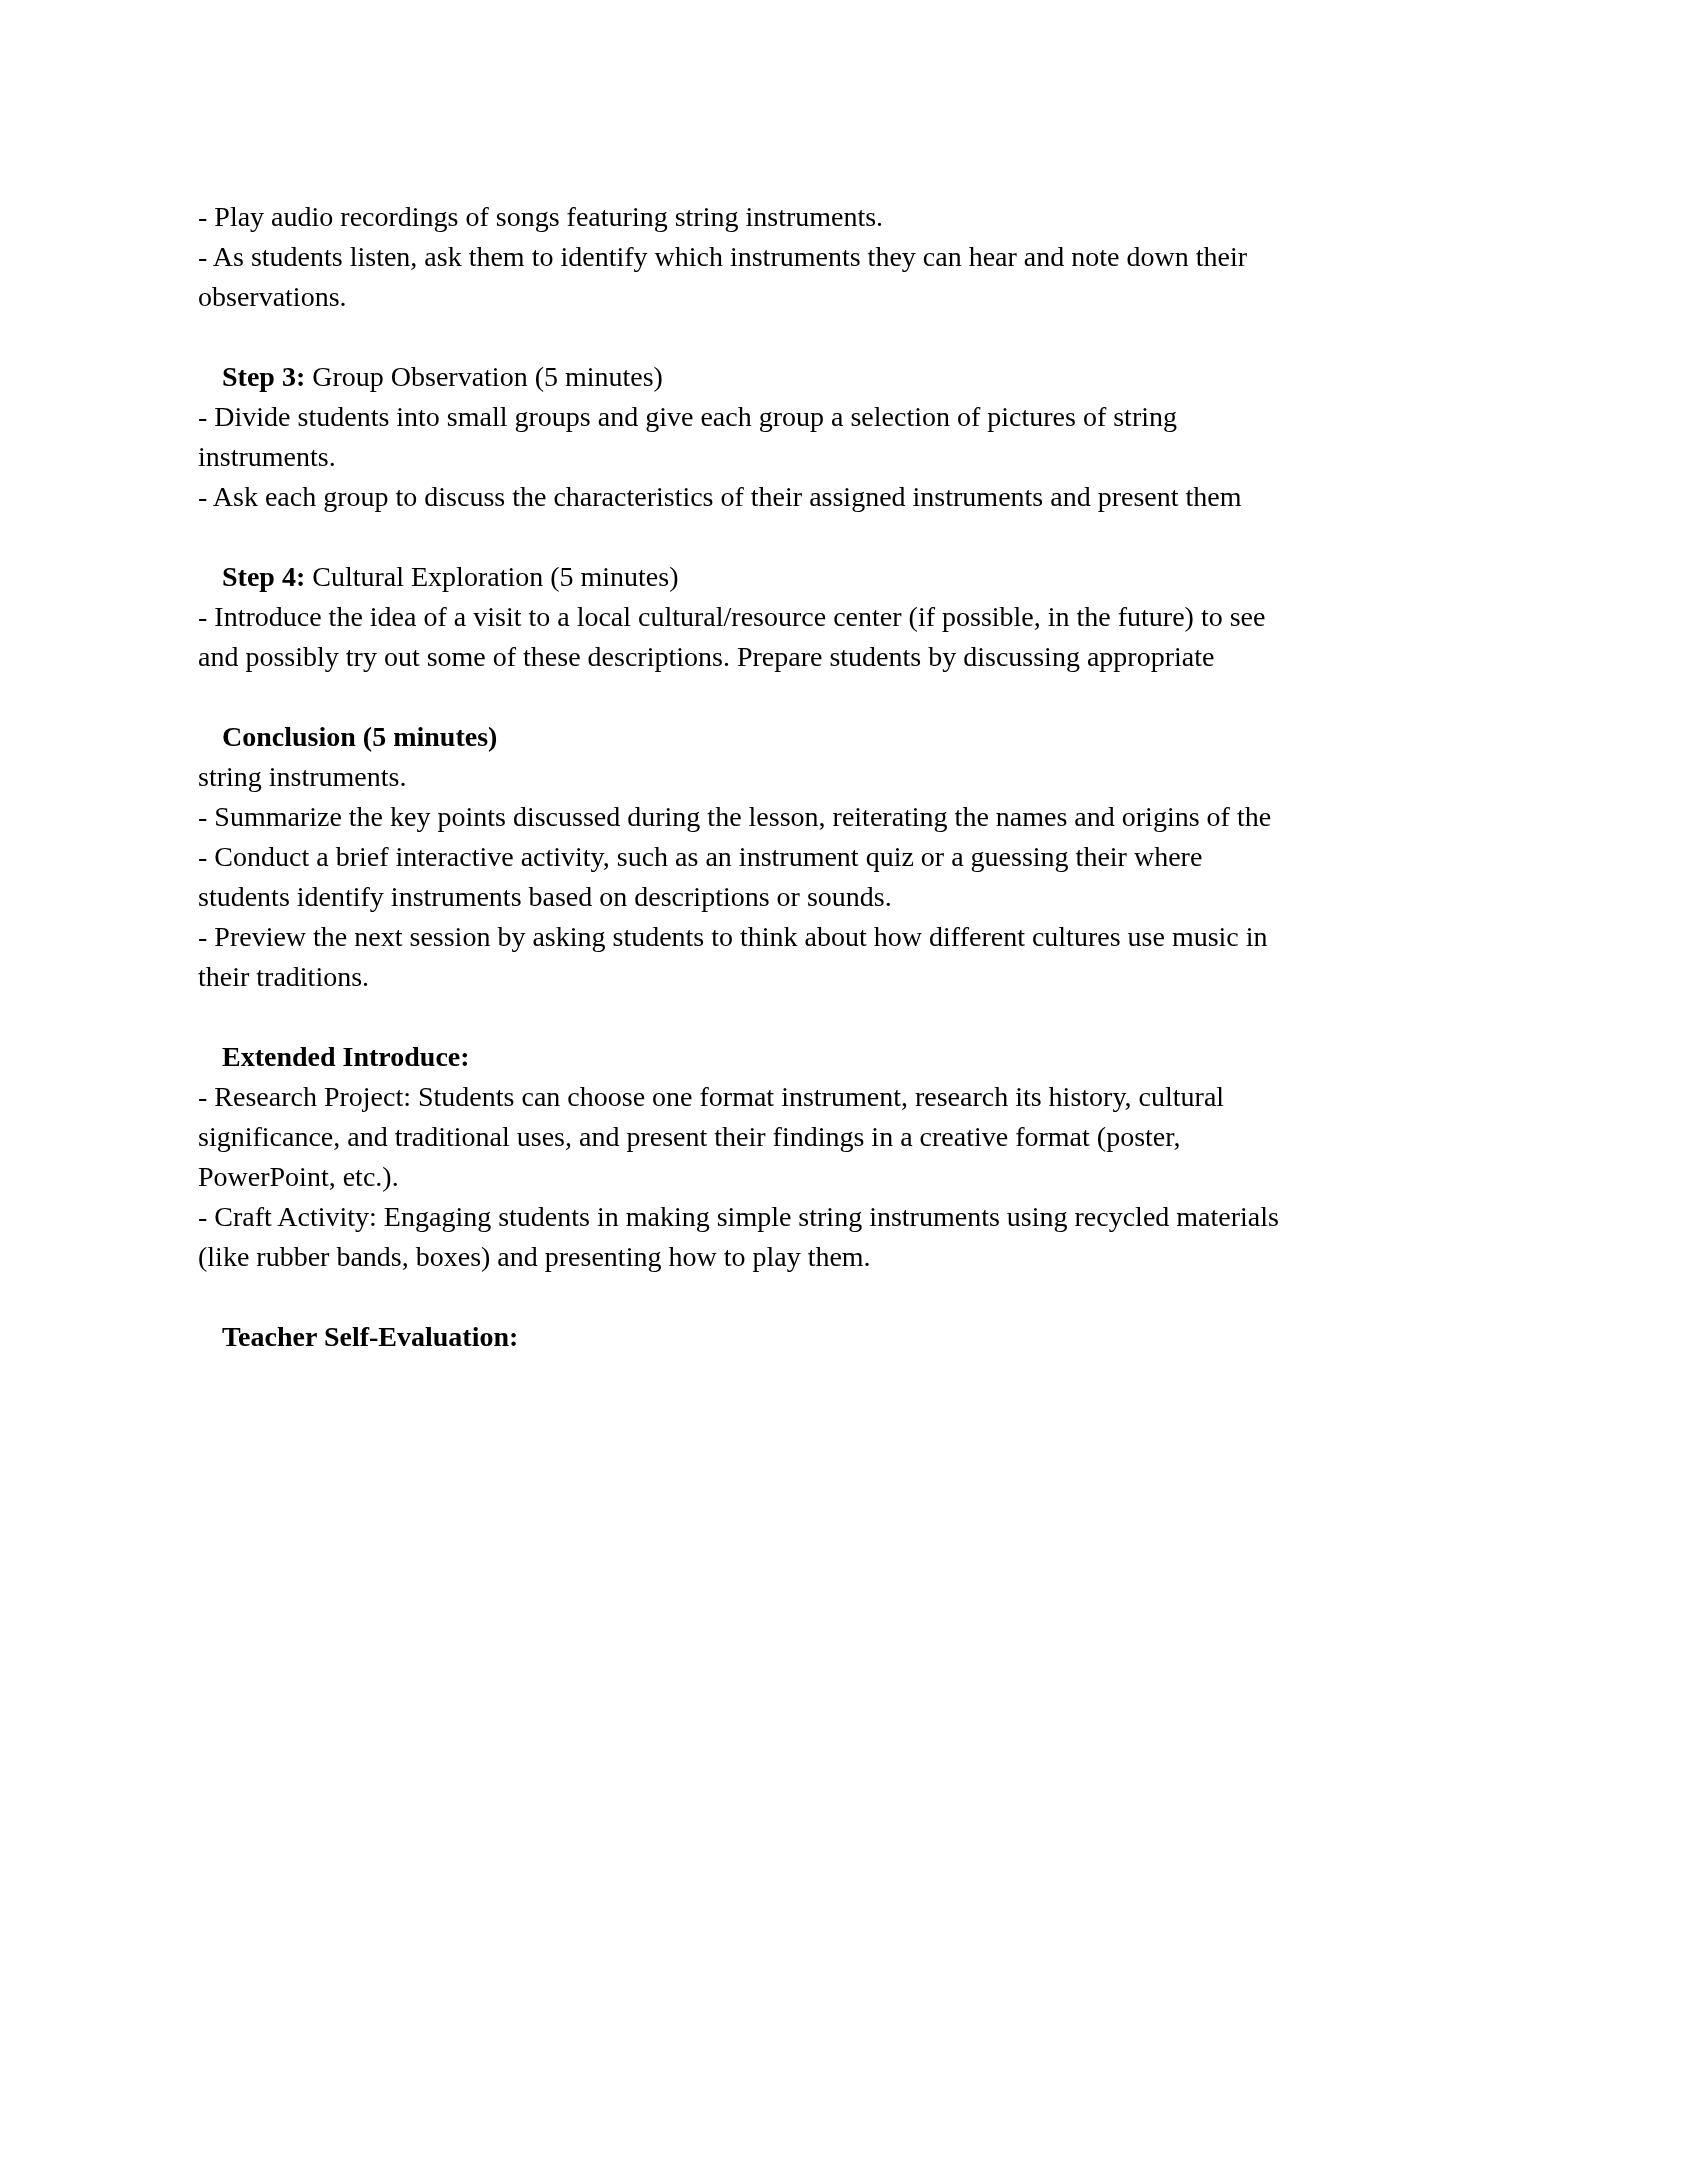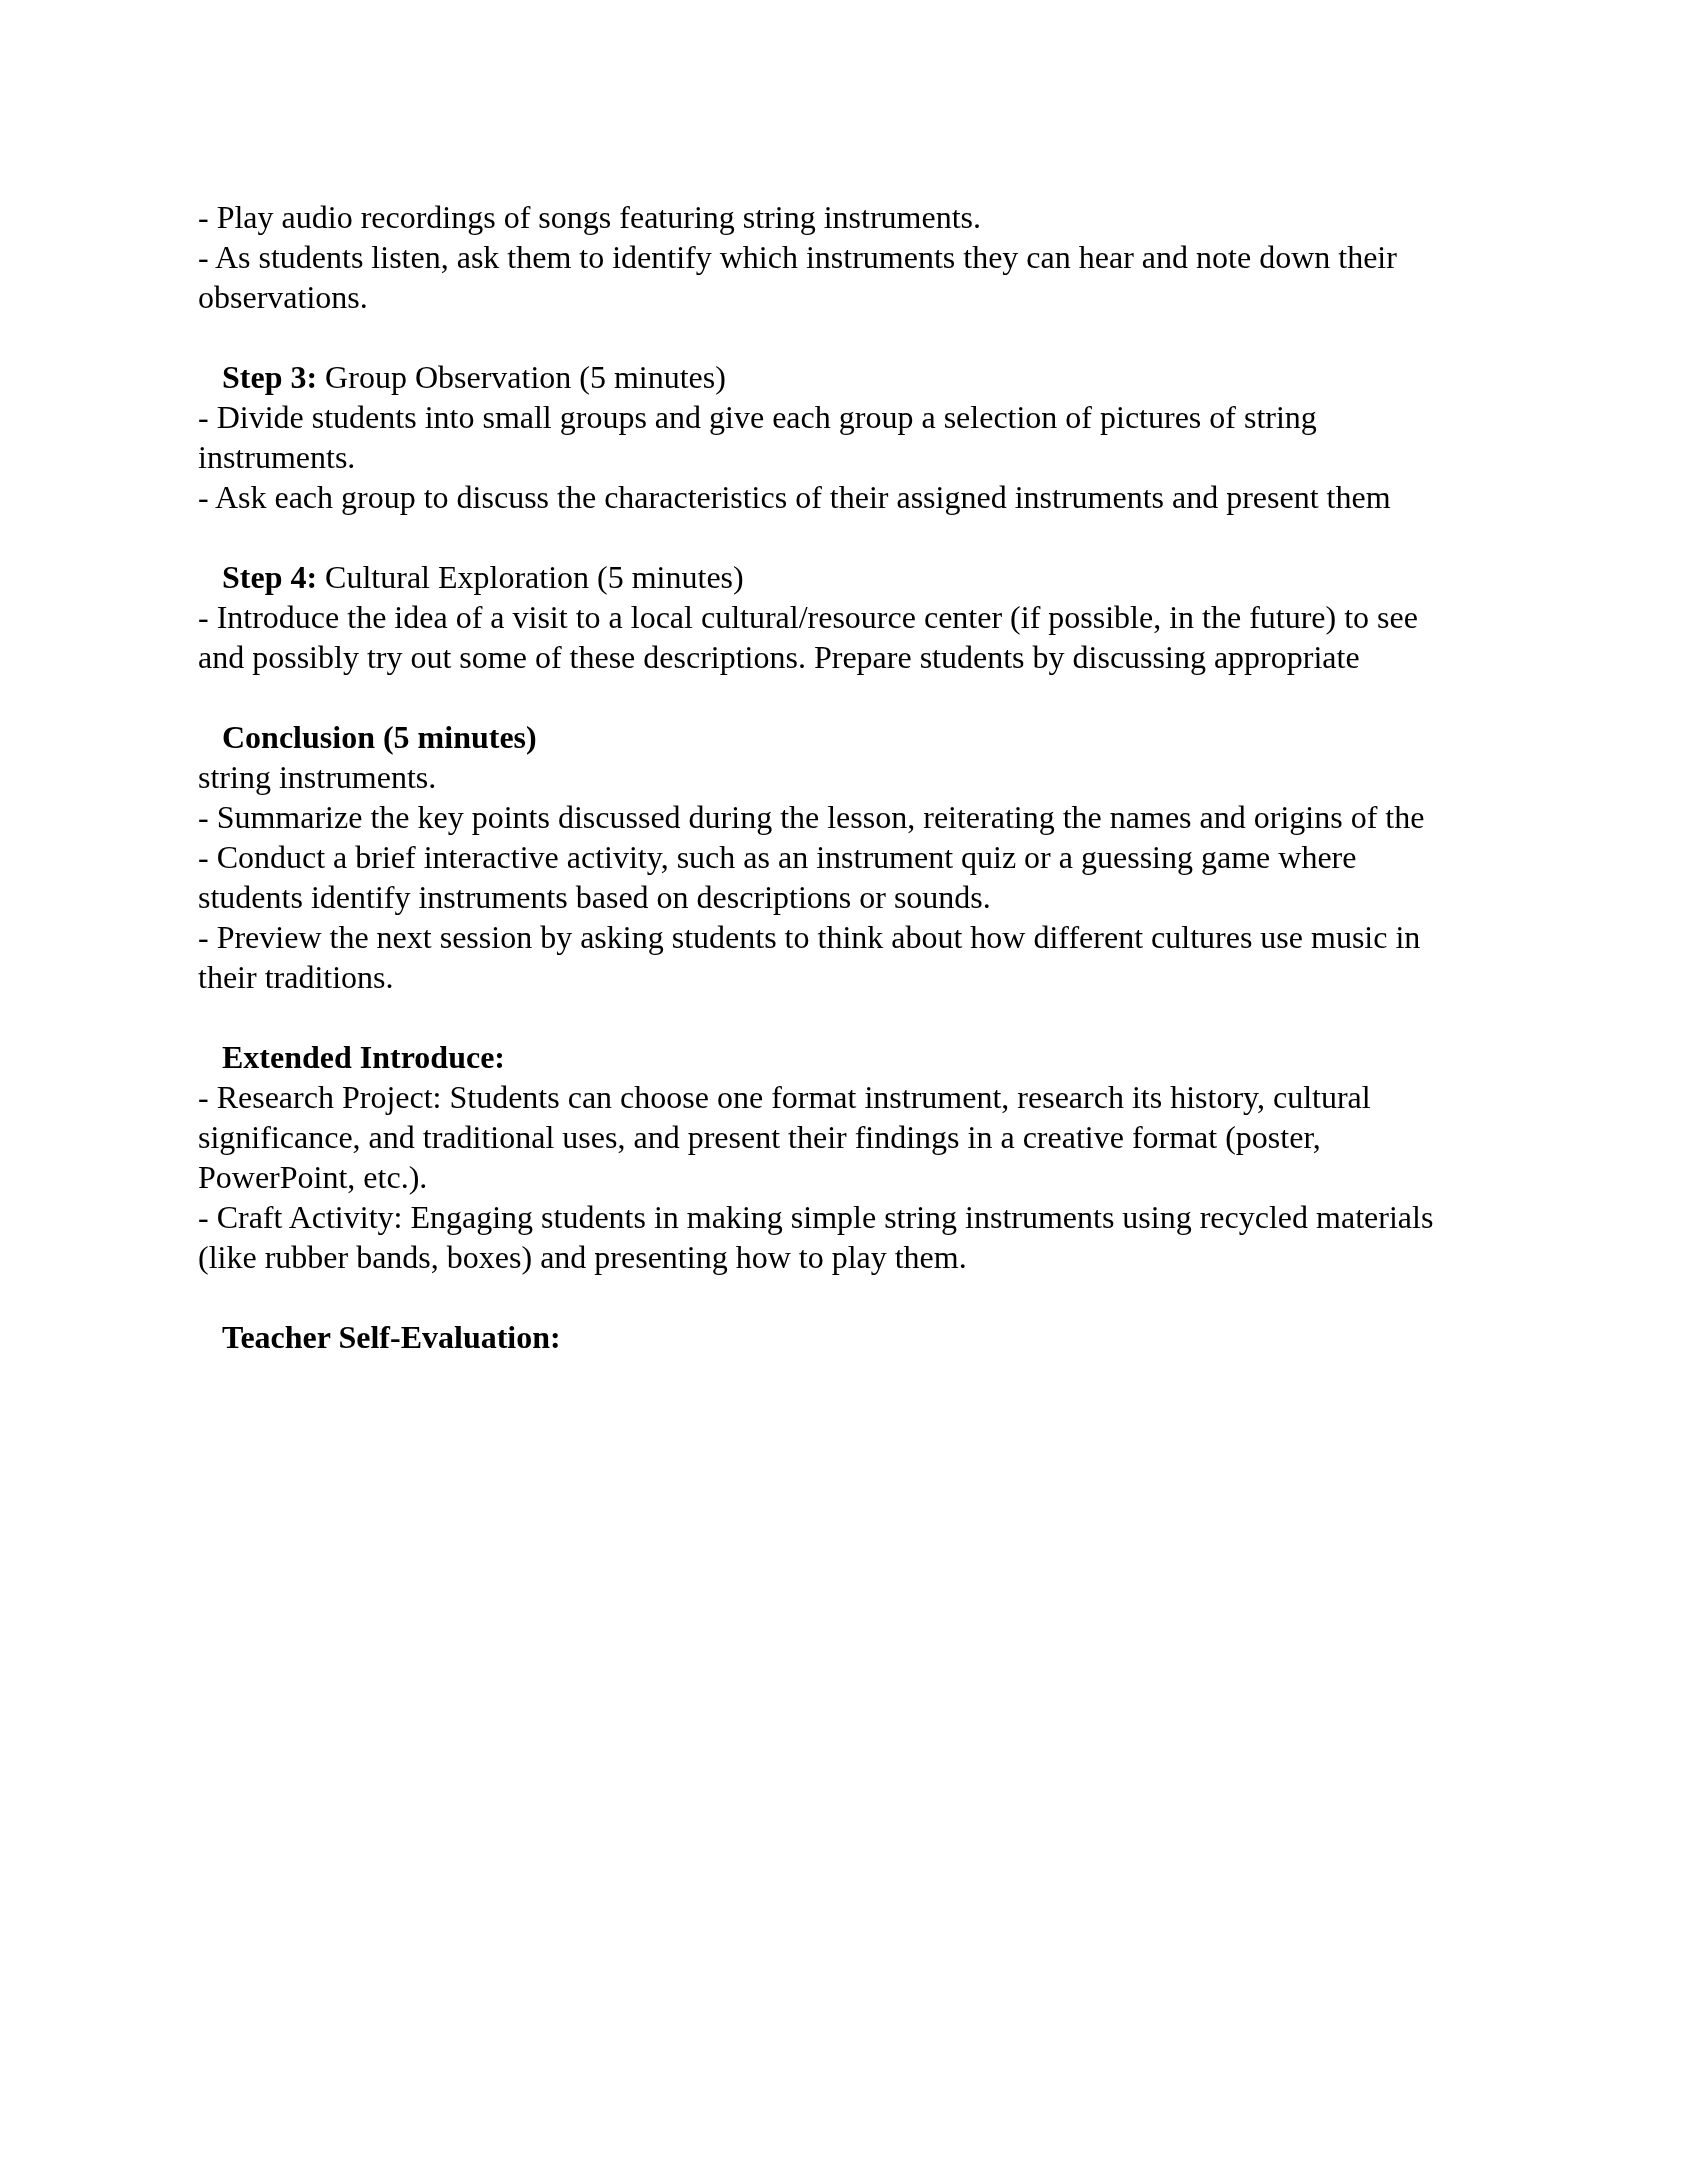--- a/index.html
+++ b/index.html
@@ -16,21 +16,21 @@
     font-family: "Liberation Serif", serif;
     overflow: hidden;
   }
   .content {
     position: absolute;
     left: 198px;
     top: 197px;
     width: 1291px;
   }
   .line {
-    font-size: 32px;
+    font-size: 28px;
     line-height: 40px;
     height: 40px;
     white-space: nowrap;
     letter-spacing: 0;
   }
   .run { font-weight: normal; }
   .run.bold { font-weight: bold; margin-left: 24px; }
 </style>
 </head>
 <body>
@@ -46,21 +46,21 @@
       <div class="line"><span class="run">instruments.</span></div>
       <div class="line"><span class="run">- Ask each group to discuss the characteristics of their assigned instruments and present them</span></div>
       <div class="line">&nbsp;</div>
       <div class="line"><span class="run bold">Step 4:</span><span class="run"> Cultural Exploration (5 minutes)</span></div>
       <div class="line"><span class="run">- Introduce the idea of a visit to a local cultural/resource center (if possible, in the future) to see</span></div>
       <div class="line"><span class="run">and possibly try out some of these descriptions. Prepare students by discussing appropriate</span></div>
       <div class="line">&nbsp;</div>
       <div class="line"><span class="run bold">Conclusion (5 minutes)</span></div>
       <div class="line"><span class="run">string instruments.</span></div>
       <div class="line"><span class="run">- Summarize the key points discussed during the lesson, reiterating the names and origins of the</span></div>
-      <div class="line"><span class="run">- Conduct a brief interactive activity, such as an instrument quiz or a guessing game where</span></div>
+      <div class="line"><span class="run">- Conduct a brief interactive activity, such as an instrument quiz or a guessing their where</span></div>
       <div class="line"><span class="run">students identify instruments based on descriptions or sounds.</span></div>
       <div class="line"><span class="run">- Preview the next session by asking students to think about how different cultures use music in</span></div>
       <div class="line"><span class="run">their traditions.</span></div>
       <div class="line">&nbsp;</div>
       <div class="line"><span class="run bold">Extended Introduce:</span></div>
       <div class="line"><span class="run">- Research Project: Students can choose one format instrument, research its history, cultural</span></div>
       <div class="line"><span class="run">significance, and traditional uses, and present their findings in a creative format (poster,</span></div>
       <div class="line"><span class="run">PowerPoint, etc.).</span></div>
       <div class="line"><span class="run">- Craft Activity: Engaging students in making simple string instruments using recycled materials</span></div>
       <div class="line"><span class="run">(like rubber bands, boxes) and presenting how to play them.</span></div>

